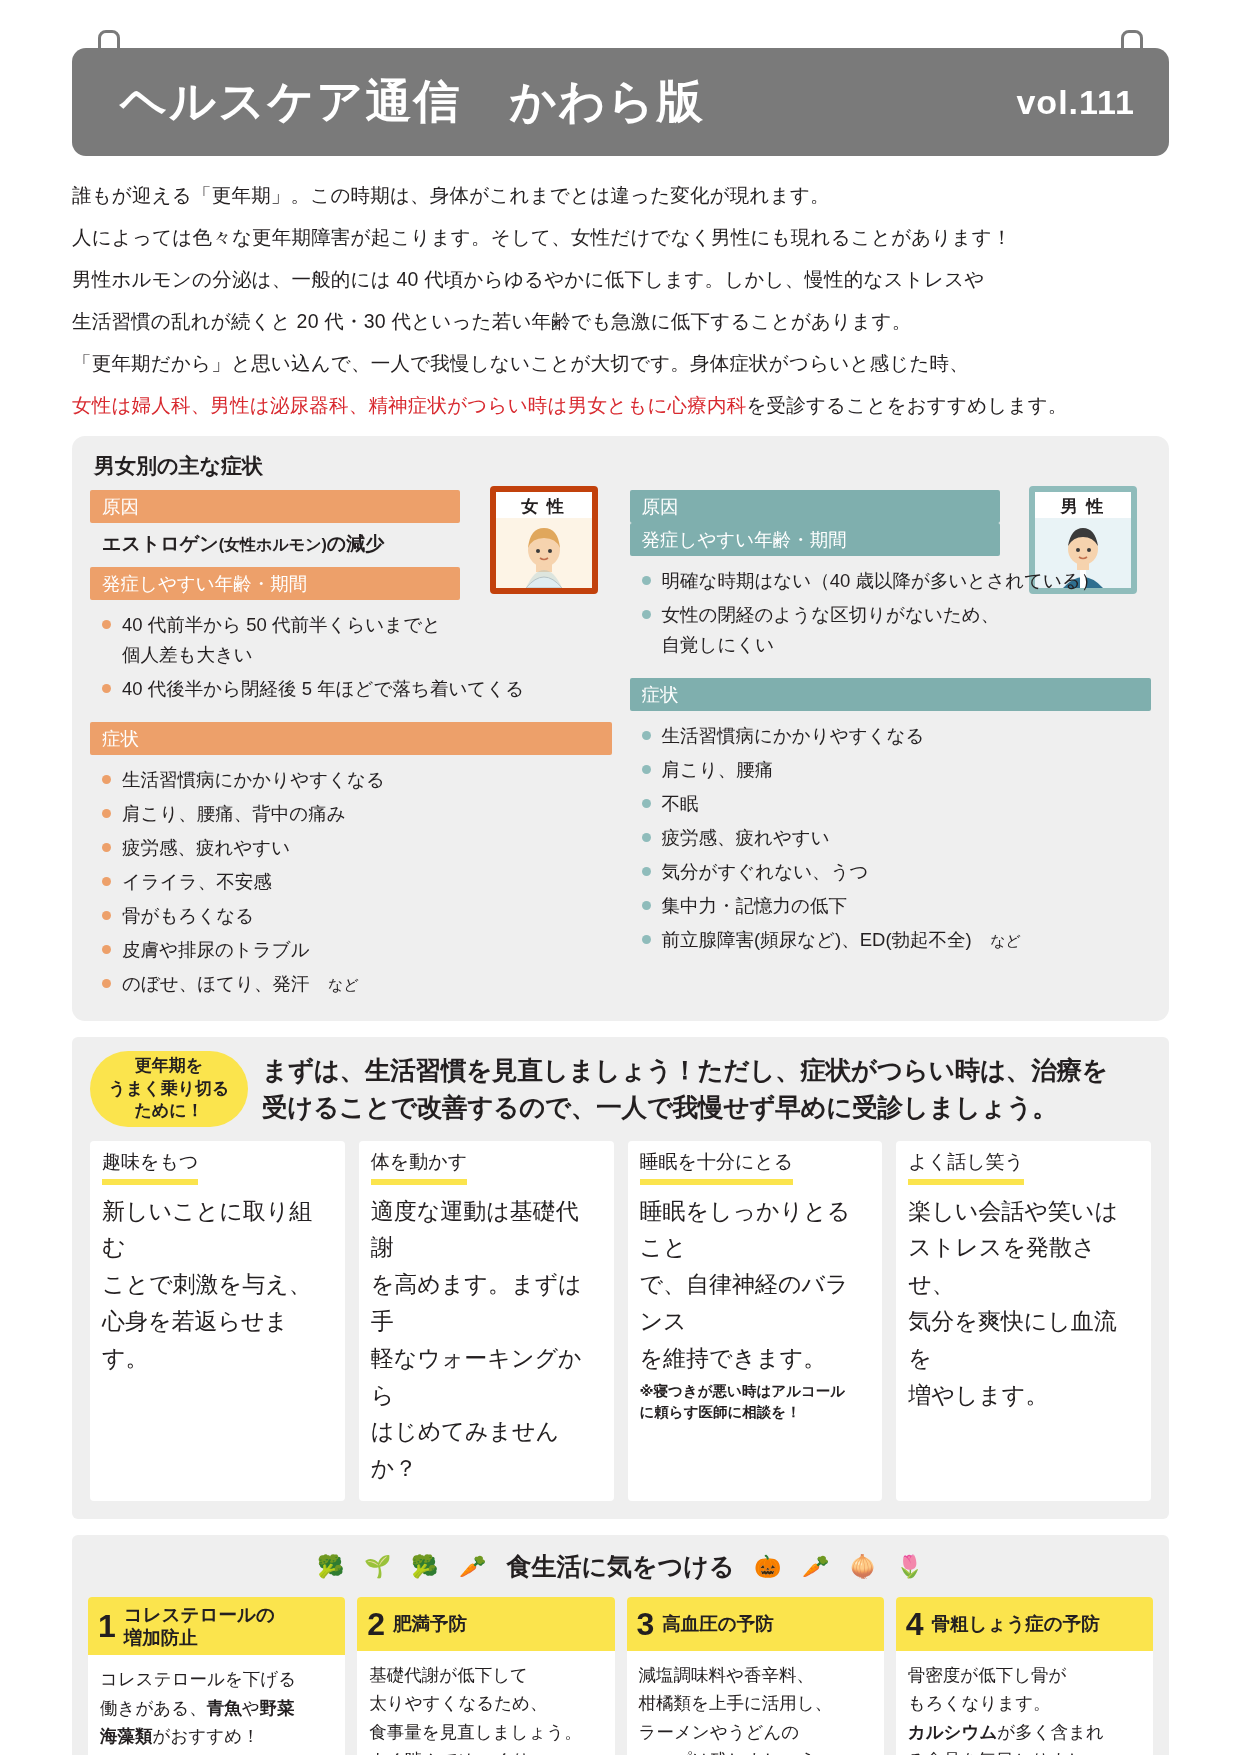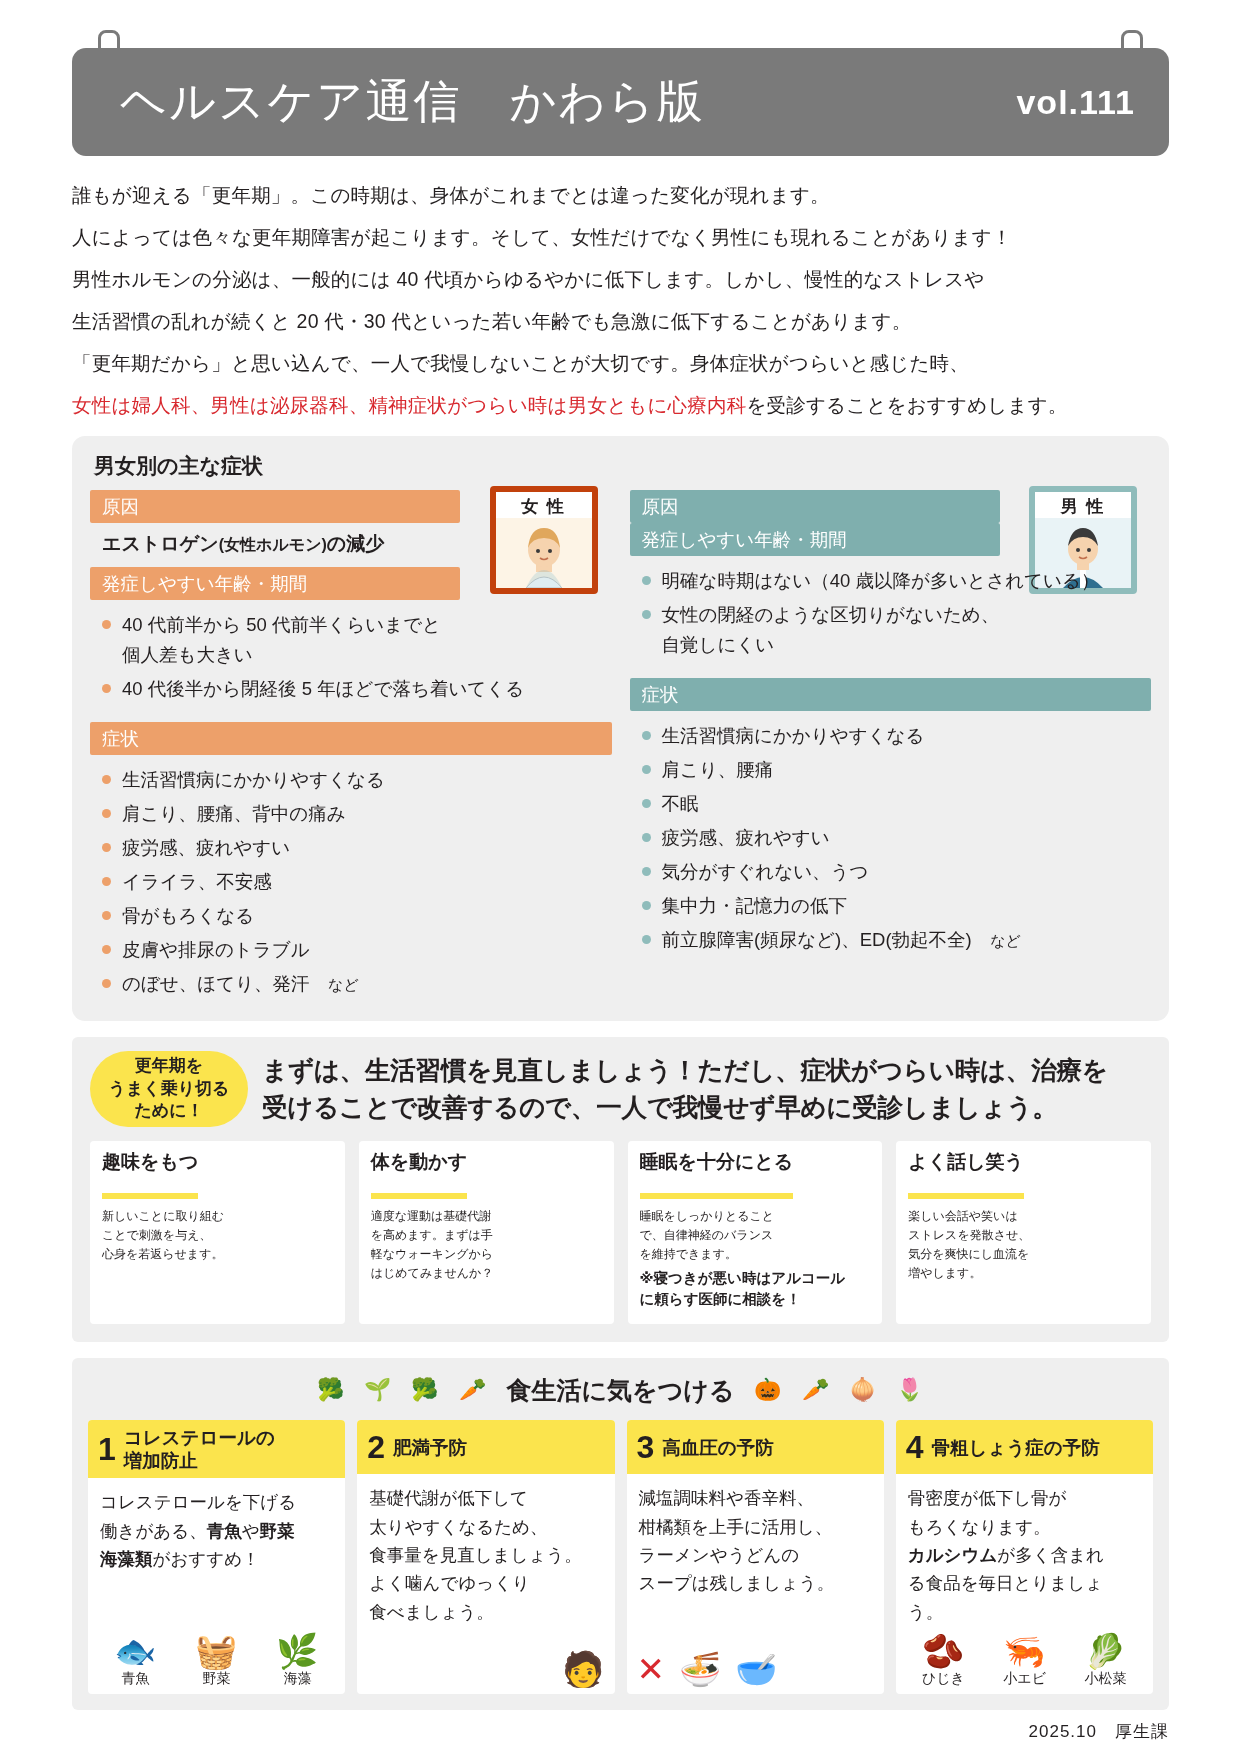--- a/index.html
+++ b/index.html
@@ -38,21 +38,21 @@
     background: #7a7a7a;
     border-radius: 14px;
     display: flex;
     align-items: center;
     padding: 0 34px 0 48px;
     box-sizing: border-box;
   }
   .banner-title {
     color: #ffffff;
     font-size: 46px;
-    font-weight: normal;
+    font-weight: bold;
     letter-spacing: 2px;
     flex: 1;
     white-space: nowrap;
   }
   .banner-vol {
     color: #ffffff;
     font-size: 34px;
     font-weight: bold;
     letter-spacing: 1px;
   }
@@ -211,29 +211,29 @@
     flex: 1;
     background: #ffffff;
     border-radius: 4px;
     padding: 10px 12px 14px 12px;
     box-sizing: border-box;
     min-height: 160px;
   }
   .tip h4 {
     margin: 0 0 8px 0;
     font-size: 19px;
-    font-weight: bold;
+    font-weight: normal;
     display: inline-block;
     border-bottom: 6px solid #fbe44d;
-    padding-bottom: 19px;
+    padding-bottom: 5px;
     line-height: 1.2;
   }
   .tip p {
     margin: 0;
-    font-size: 12px;
+    font-size: 23px;
     line-height: 1.6;
   }
   .tip p.note {
     font-size: 14.5px;
     font-weight: bold;
     line-height: 1.45;
     margin-top: 4px;
   }
 
   

